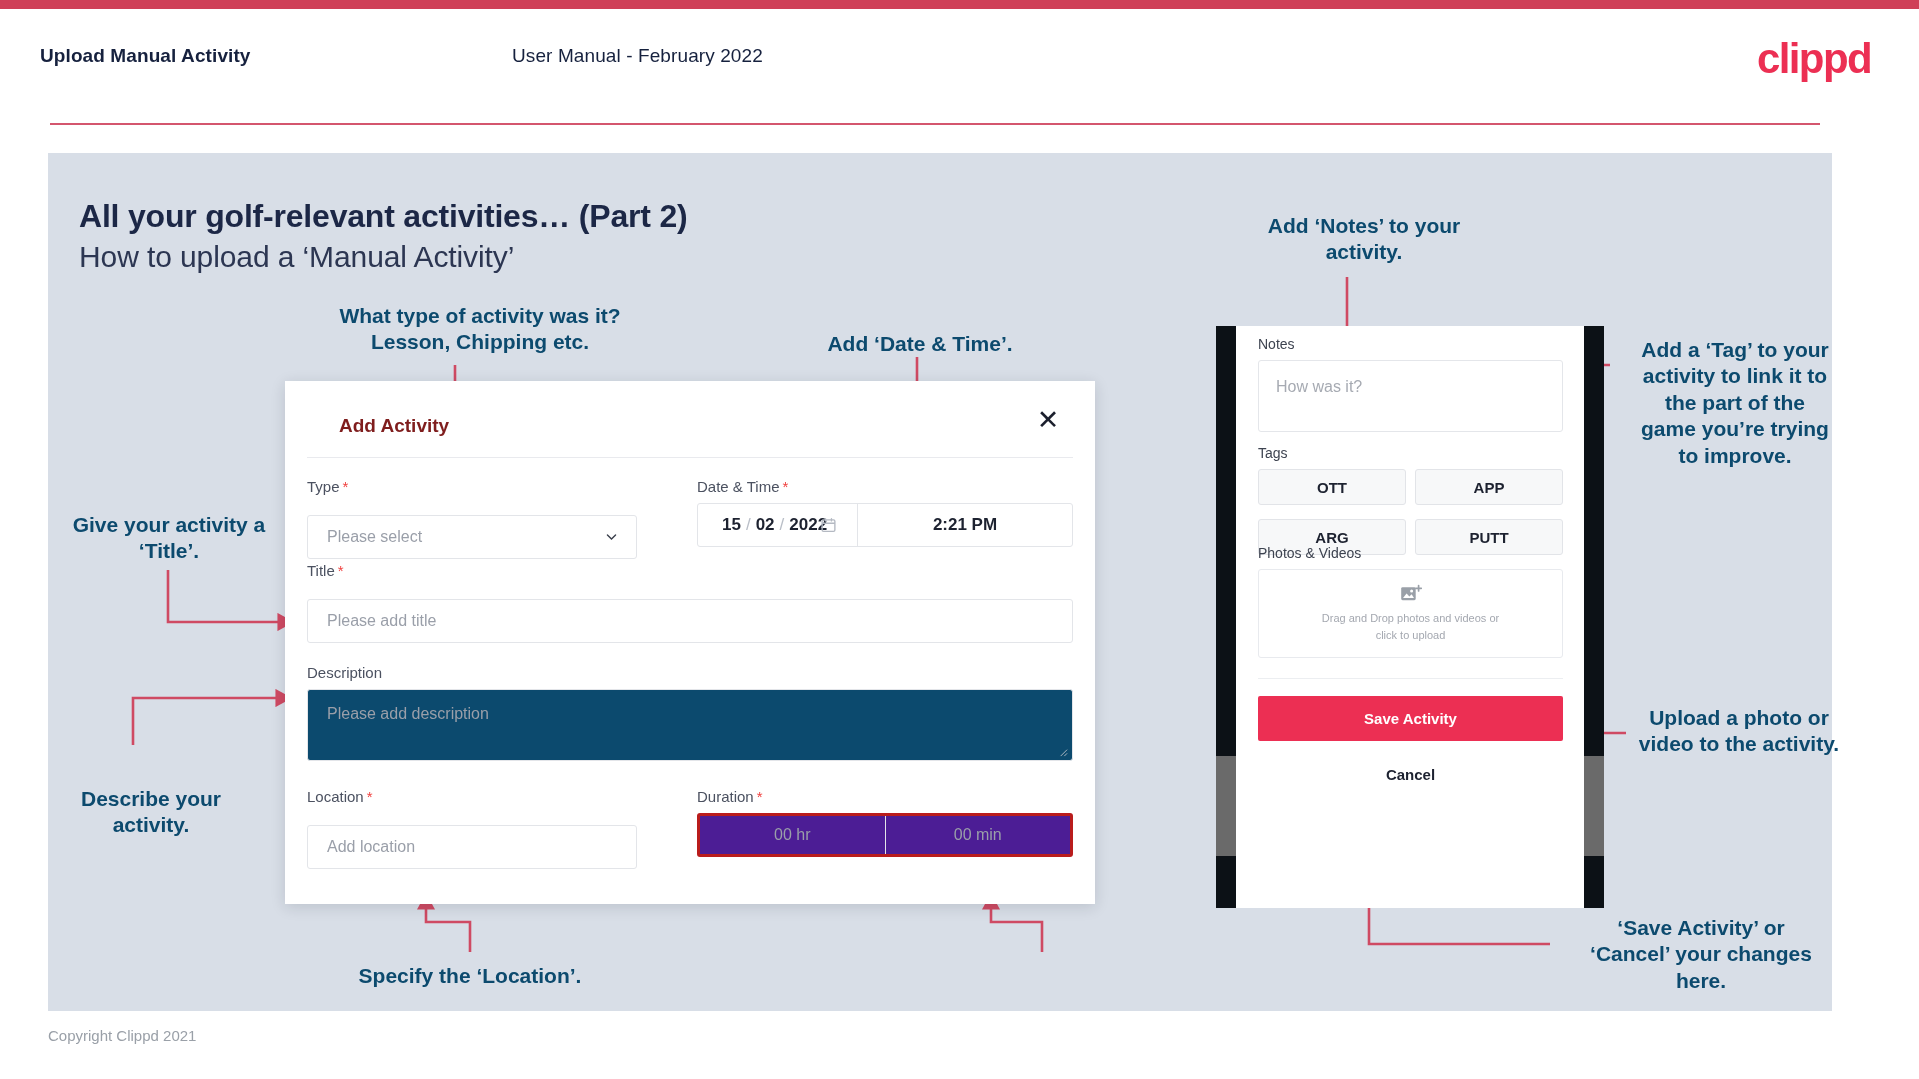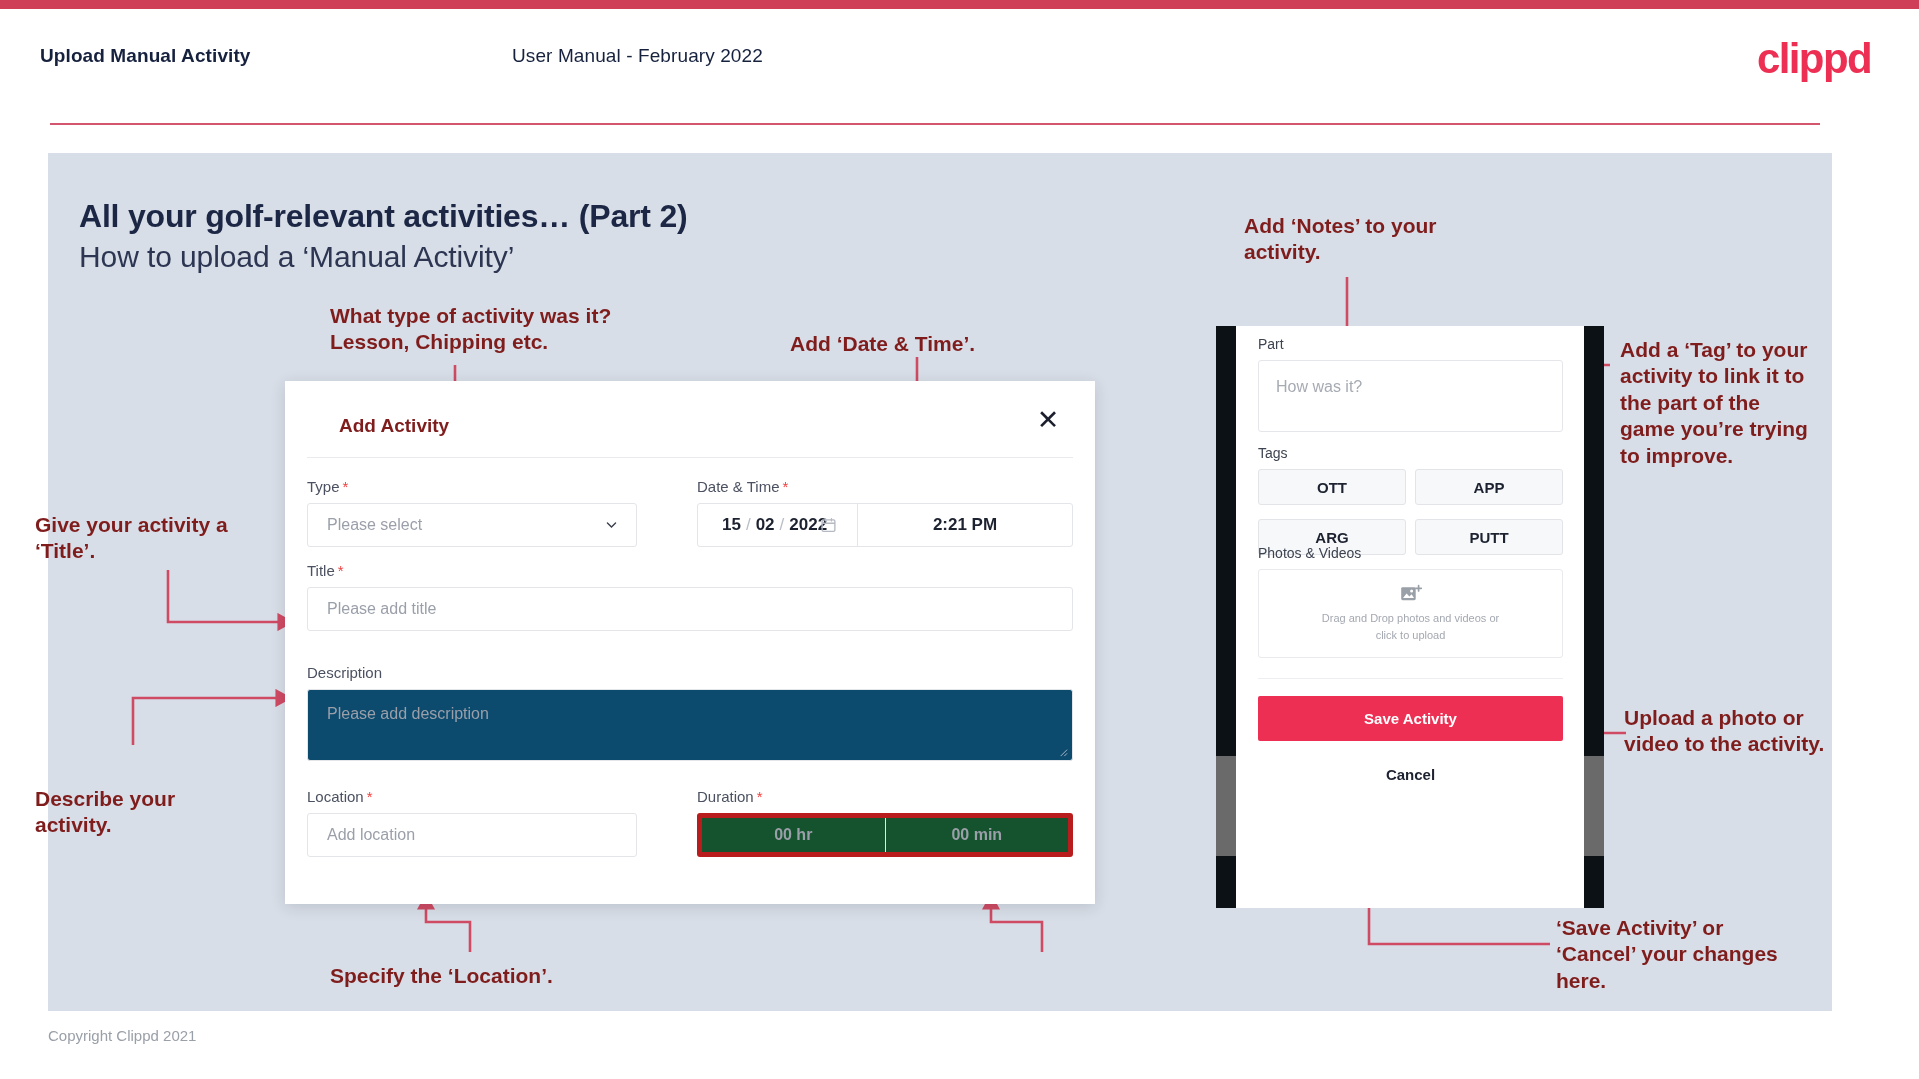--- a/index.html
+++ b/index.html
@@ -50,22 +50,22 @@
     font-size:30px; font-weight:400; color:#2c3652; letter-spacing:-0.1px;
   }
   .footer {
     position:absolute; left:48px; top:1027px;
     font-size:15px; color:#9aa0a8;
   }
 
   
   .ann {
     position:absolute;
-    font-size:21px; font-weight:600; color:#7f1d1d;
-    line-height:1.26; 
+    font-size:21px; font-weight:600; color:#0c4a6e;
+    line-height:1.26; text-align:center;
     white-space:pre-line;
   }
 
   
   .arrow-svg { position:absolute; left:0; top:0; width:1919px; height:1079px;
     pointer-events:none; overflow:visible; }
 
   
   .dialog {
     position:absolute; left:285px; top:381px; width:810px; height:523px;
@@ -86,21 +86,21 @@
   }
 
   .fld-label {
     position:absolute; font-size:15px; color:#4b5160; font-weight:400;
   }
   .req { color:#f0413f; font-size:15px; margin-left:3px; }
 
   .fld-box {
     position:absolute; background:#fff; border:1px solid #e3e5e9;
     border-radius:3px; display:flex; align-items:center;
-    font-size:16px; color:#9a9fa9;
+    font-size:16px; color:#9a9fa9;margin-top:12px;
   }
   .fld-box .ph { padding-left:19px; }
 
   .chev {
     position:absolute; right:18px; top:50%; transform:translateY(-50%);
     width:13px; height:13px;
   }
 
   .dt-wrap {
     position:absolute; border:1px solid #e3e5e9; border-radius:3px;
@@ -113,22 +113,22 @@
   }
   .dt-sep { color:#b9bec7; font-weight:400; }
   .cal-ico { position:absolute; right:20px; top:50%; transform:translateY(-50%);
     width:17px; height:17px; }
   .dt-time {
     flex:1; display:flex; align-items:center; justify-content:center;
     font-size:17px; color:#1d2230; font-weight:600;
   }
 
   .dur-wrap {
-    position:absolute; border:5px solid #b91c1c; border-radius:3px;
-    background:#14532d; display:flex;font-weight:bold;
+    position:absolute; border:3px solid #b91c1c; border-radius:3px;
+    background:#4c1d95; display:flex;
   }
   .dur-cell {
     flex:1; display:flex; align-items:center; justify-content:center;
     font-size:16px; color:#9a9fa9;
   }
   .dur-cell.left { border-right:1px solid #e3e5e9; }
 
   .desc-box {
     position:absolute; background:#0c4a6e; border:1px solid #e3e5e9; border-radius:3px;
   }
@@ -332,21 +332,21 @@
   <div class="phone">
     <div class="bezel-l">
       <div class="bezel-grey" style="left:0;"></div>
     </div>
     <div class="bezel-r">
       <div class="bezel-grey" style="left:0;"></div>
     </div>
 
     <div class="phone-screen">
 
-      <div class="ph-label" style="left:22px; top:10px;">Part</div>
+      <div class="ph-label" style="left:22px; top:10px;">Notes</div>
       <div class="notes-box">
         <span class="notes-ph">How was it?</span>
       </div>
 
       <div class="ph-label" style="left:22px; top:119px;">Tags</div>
       <div class="tag-btn" style="left:22px; top:143px;">OTT</div>
       <div class="tag-btn" style="left:179px; top:143px;">APP</div>
       <div class="tag-btn" style="left:22px; top:193px;">ARG</div>
       <div class="tag-btn" style="left:179px; top:193px;">PUTT</div>
 

